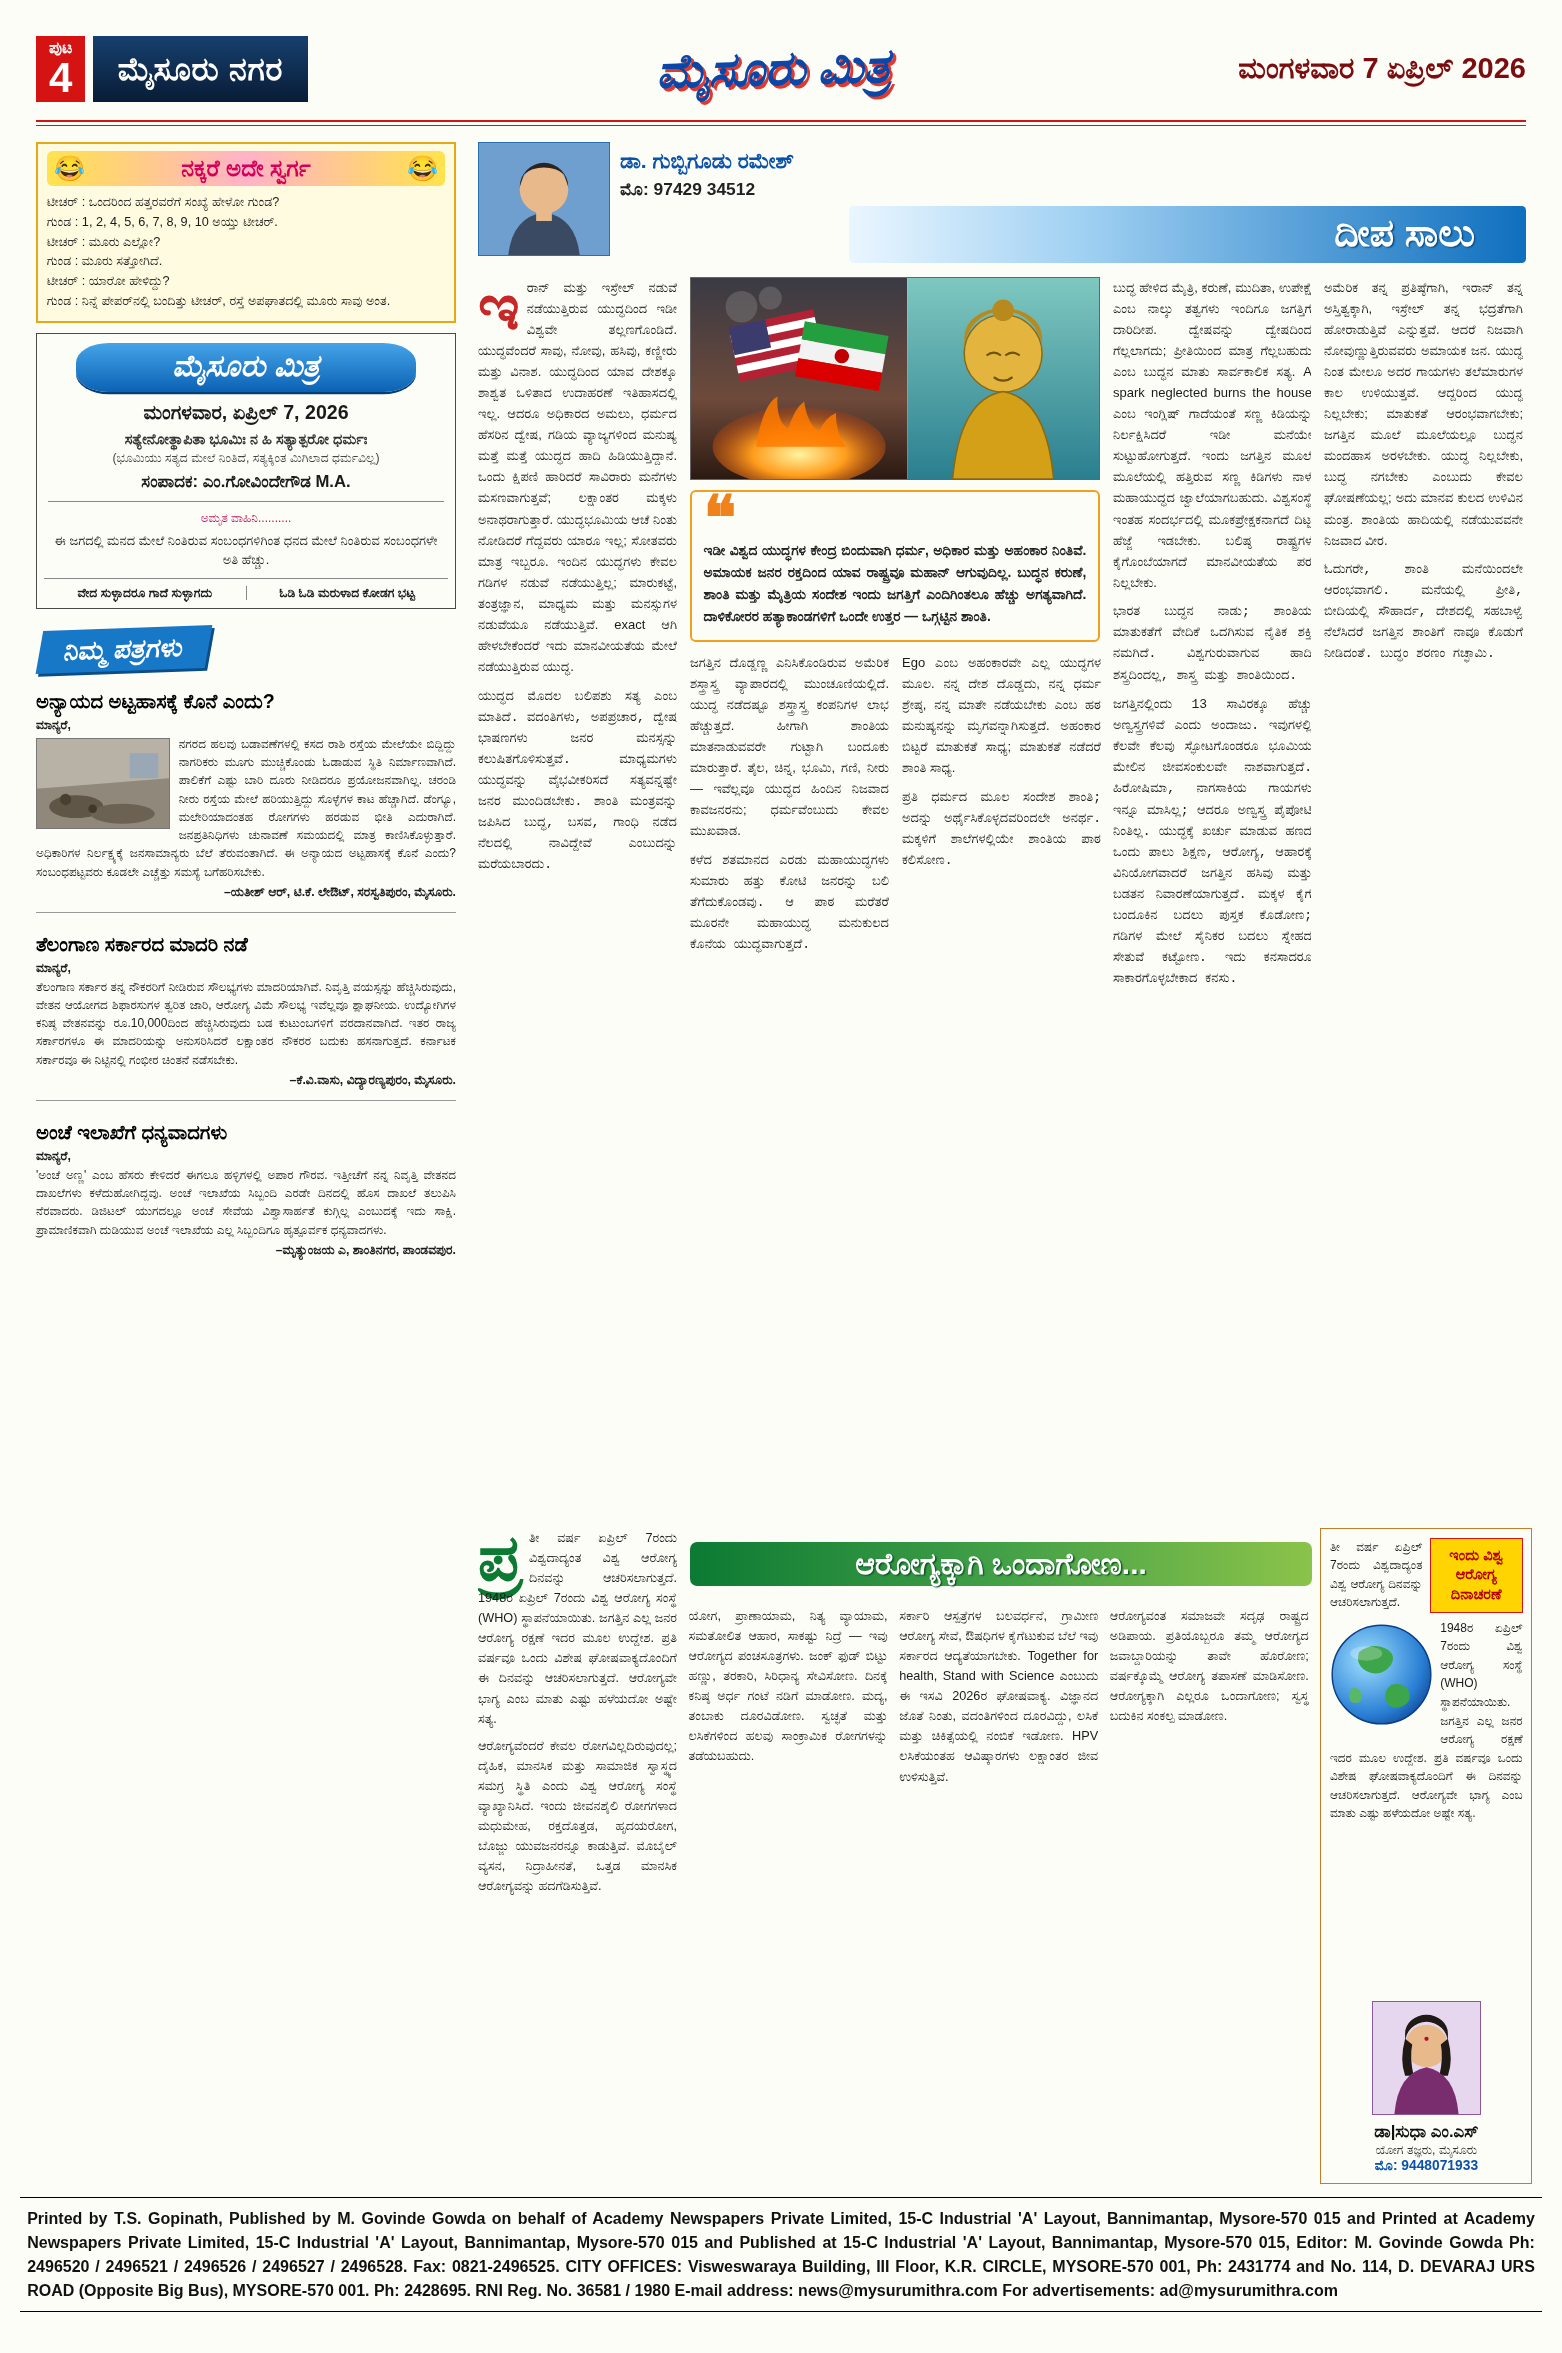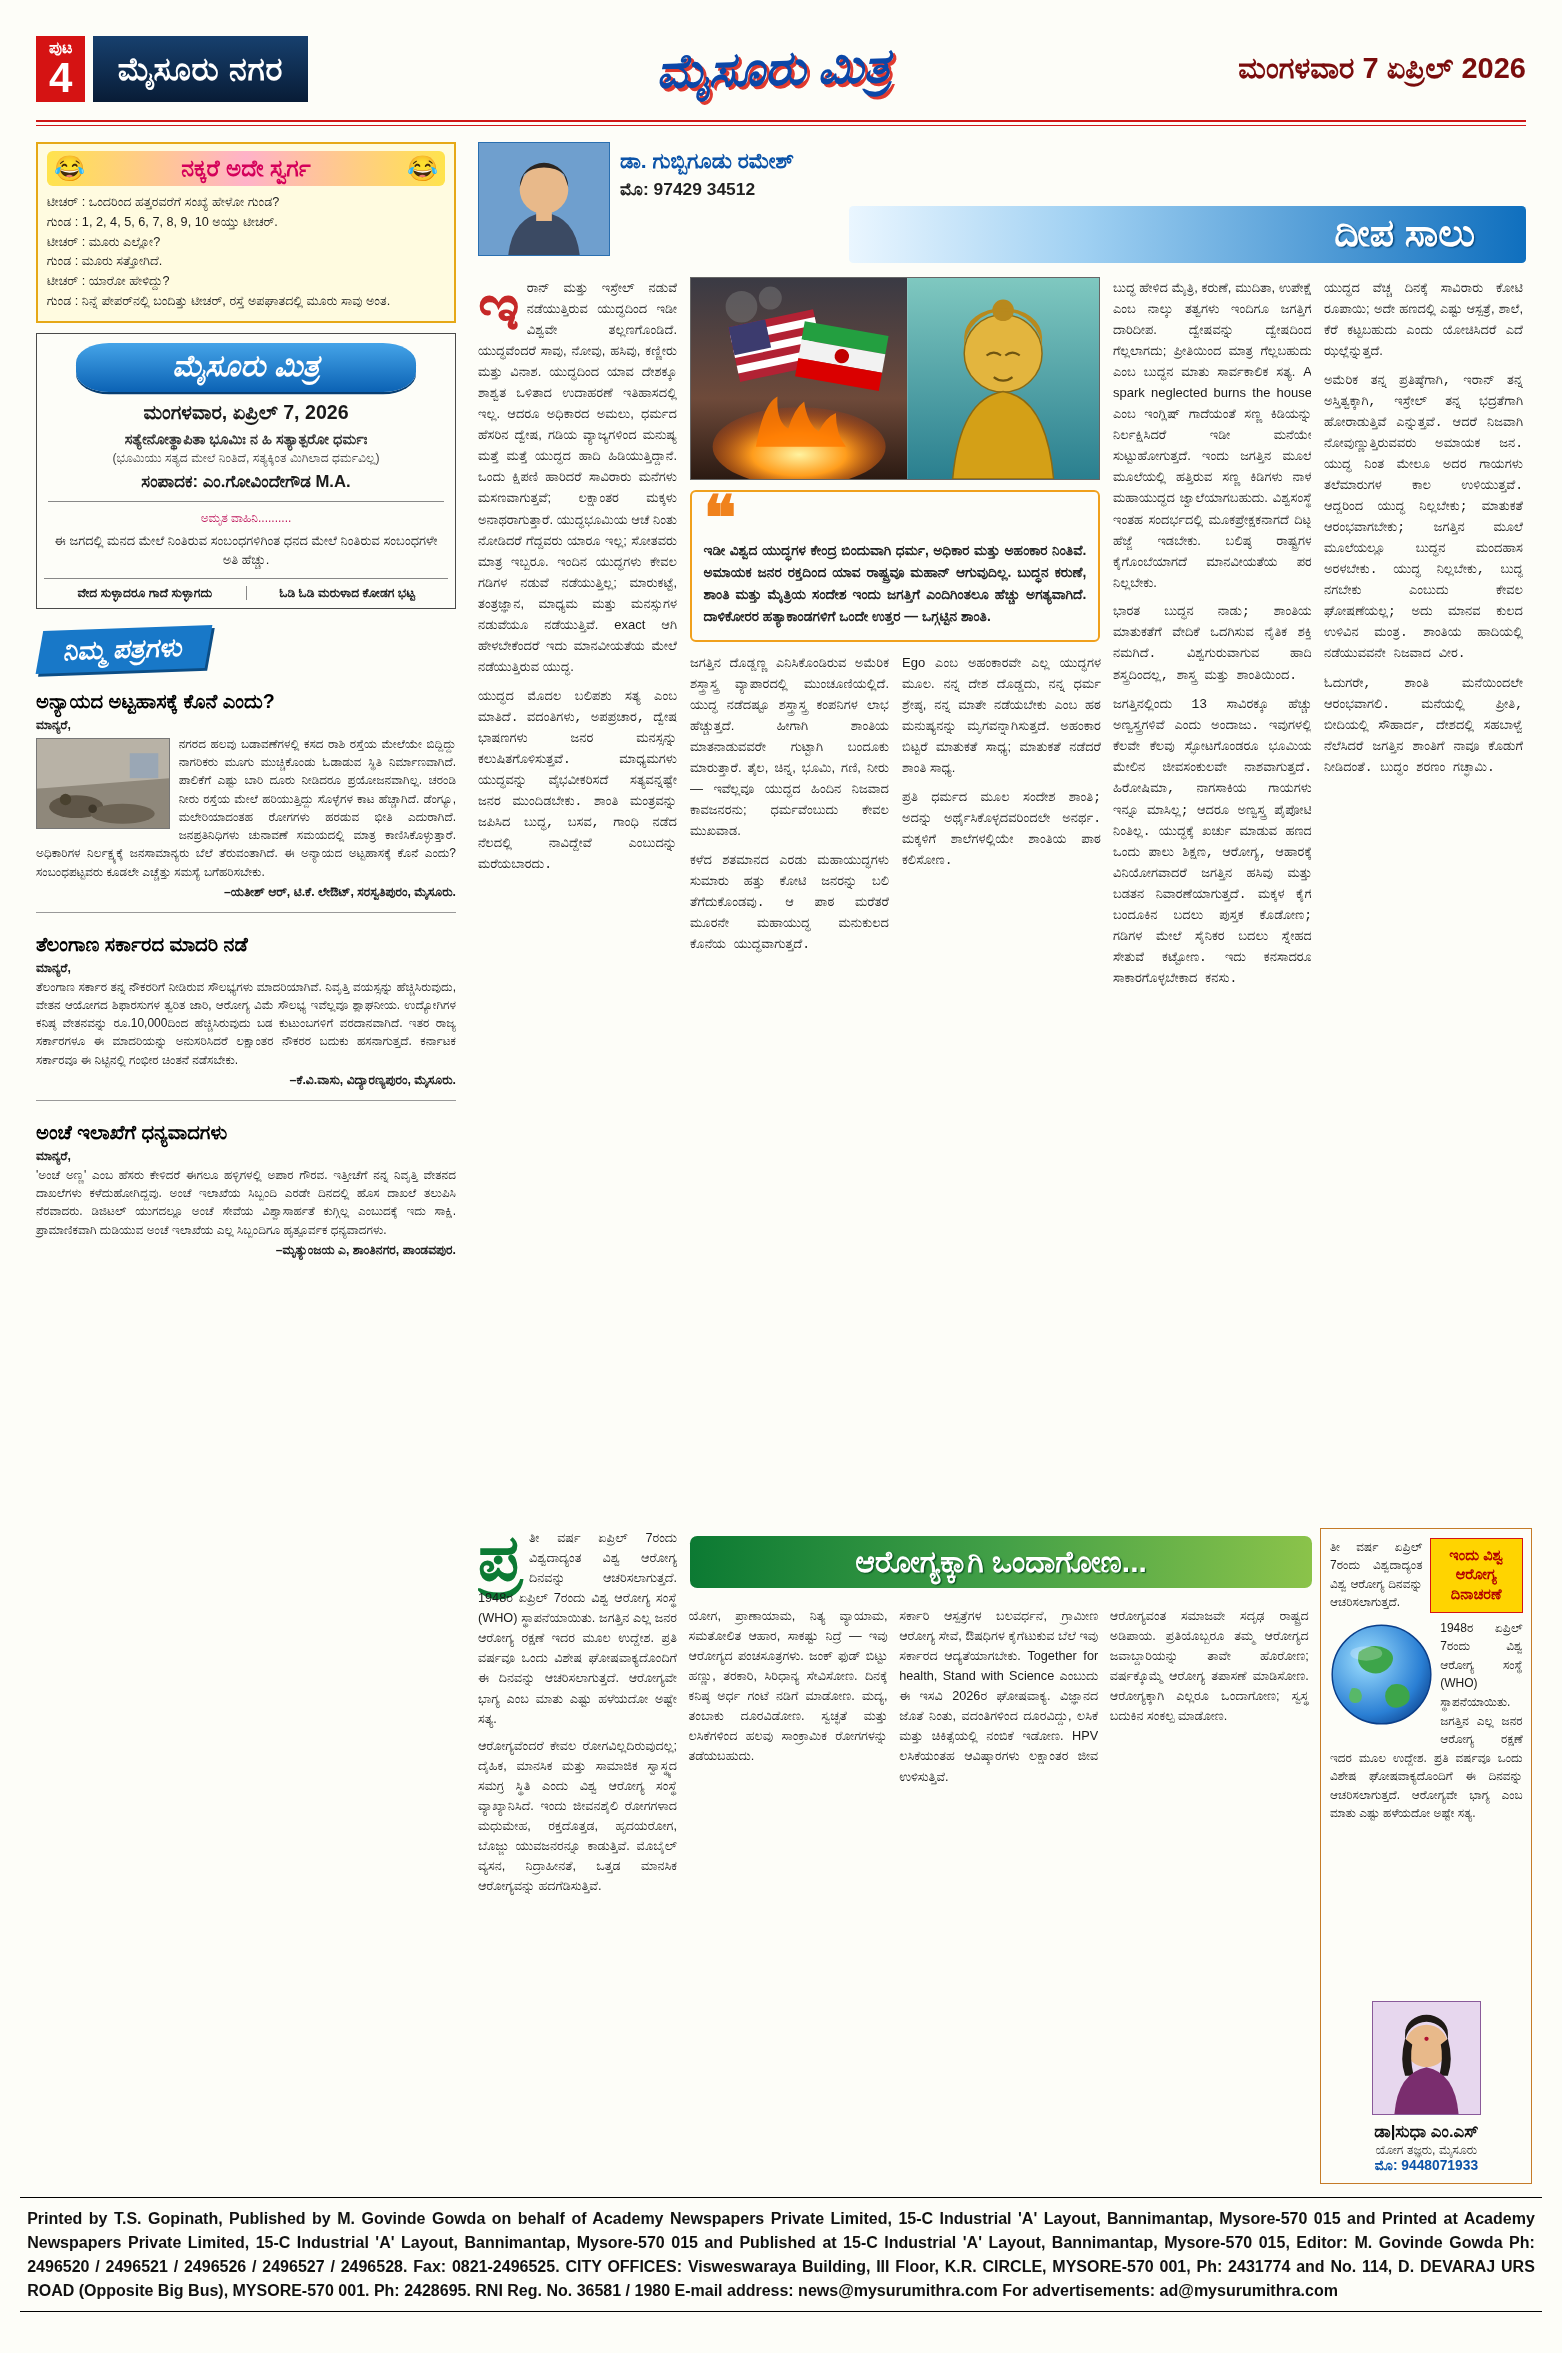--- a/index.html
+++ b/index.html
@@ -89,21 +89,21 @@
   .quote-box { border:2.2px solid #f0a01c; border-radius:5.8px; margin-top:10px; padding:10px 11.6px 11.6px; }
   .quote-mark { color:#f0821c; font-size:61px; line-height:0.55; font-weight:bold; display:block; }
   .quote-text { font-size:13.8px; font-weight:bold; line-height:1.6; text-align:justify; color:#222; margin-top:4.3px; }
   .sub-cols { display:flex; gap:13px; margin-top:10px; }
   .dropcap { float:left; font-size:64px; line-height:0.78; font-weight:bold;
              color:#c62828; padding:5.8px 7.2px 0 0; }
   .dropcap.green { color:#0c7a33; }
 
   
   #health { position:absolute; left:478px; top:1528px; width:1048px; height:656px; }
-  .green-bar { position:absolute; left:212px; top:8px; width:622px; height:52px;
+  .green-bar { position:absolute; left:212px; top:14px; width:622px; height:44px;
                background:linear-gradient(90deg,#0c7a33,#43a047,#8bc34a);
                color:#fff; font-size:30px; font-weight:bold; display:flex;
                align-items:center; justify-content:center; border-radius:7.2px;
                text-shadow:1.4px 1.4px 1.4px #07501f; }
   .health-cols { display:flex; gap:11.6px; height:100%; }
   .hcol { width:199px; flex:none; font-size:12.7px; line-height:1.58; text-align:justify; overflow:hidden; }
   .hcol.padded { padding-top:78px; }
   .hcol p + p { margin-top:7.2px; }
   .right-box { width:212px; flex:none; border:1.8px solid #c57b28; padding:8.7px;
                display:flex; flex-direction:column; }
@@ -297,21 +297,20 @@
         </div>
         <div class="acol">
           <p>ಬುದ್ಧ ಹೇಳಿದ ಮೈತ್ರಿ, ಕರುಣೆ, ಮುದಿತಾ, ಉಪೇಕ್ಷೆ ಎಂಬ ನಾಲ್ಕು ತತ್ವಗಳು ಇಂದಿಗೂ ಜಗತ್ತಿಗೆ ದಾರಿದೀಪ. ದ್ವೇಷವನ್ನು ದ್ವೇಷದಿಂದ ಗೆಲ್ಲಲಾಗದು; ಪ್ರೀತಿಯಿಂದ ಮಾತ್ರ ಗೆಲ್ಲಬಹುದು ಎಂಬ ಬುದ್ಧನ ಮಾತು ಸಾರ್ವಕಾಲಿಕ ಸತ್ಯ. A spark neglected burns the house ಎಂಬ ಇಂಗ್ಲಿಷ್ ಗಾದೆಯಂತೆ ಸಣ್ಣ ಕಿಡಿಯನ್ನು ನಿರ್ಲಕ್ಷಿಸಿದರೆ ಇಡೀ ಮನೆಯೇ ಸುಟ್ಟುಹೋಗುತ್ತದೆ. ಇಂದು ಜಗತ್ತಿನ ಮೂಲೆ ಮೂಲೆಯಲ್ಲಿ ಹತ್ತಿರುವ ಸಣ್ಣ ಕಿಡಿಗಳು ನಾಳೆ ಮಹಾಯುದ್ಧದ ಜ್ವಾಲೆಯಾಗಬಹುದು. ವಿಶ್ವಸಂಸ್ಥೆ ಇಂತಹ ಸಂದರ್ಭದಲ್ಲಿ ಮೂಕಪ್ರೇಕ್ಷಕನಾಗದೆ ದಿಟ್ಟ ಹೆಜ್ಜೆ ಇಡಬೇಕು. ಬಲಿಷ್ಠ ರಾಷ್ಟ್ರಗಳ ಕೈಗೊಂಬೆಯಾಗದೆ ಮಾನವೀಯತೆಯ ಪರ ನಿಲ್ಲಬೇಕು.</p>
           <p>ಭಾರತ ಬುದ್ಧನ ನಾಡು; ಶಾಂತಿಯ ಮಾತುಕತೆಗೆ ವೇದಿಕೆ ಒದಗಿಸುವ ನೈತಿಕ ಶಕ್ತಿ ನಮಗಿದೆ. ವಿಶ್ವಗುರುವಾಗುವ ಹಾದಿ ಶಸ್ತ್ರದಿಂದಲ್ಲ, ಶಾಸ್ತ್ರ ಮತ್ತು ಶಾಂತಿಯಿಂದ.</p>
           <p>ಜಗತ್ತಿನಲ್ಲಿಂದು 13 ಸಾವಿರಕ್ಕೂ ಹೆಚ್ಚು ಅಣ್ವಸ್ತ್ರಗಳಿವೆ ಎಂದು ಅಂದಾಜು. ಇವುಗಳಲ್ಲಿ ಕೆಲವೇ ಕೆಲವು ಸ್ಫೋಟಗೊಂಡರೂ ಭೂಮಿಯ ಮೇಲಿನ ಜೀವಸಂಕುಲವೇ ನಾಶವಾಗುತ್ತದೆ. ಹಿರೋಷಿಮಾ, ನಾಗಸಾಕಿಯ ಗಾಯಗಳು ಇನ್ನೂ ಮಾಸಿಲ್ಲ; ಆದರೂ ಅಣ್ವಸ್ತ್ರ ಪೈಪೋಟಿ ನಿಂತಿಲ್ಲ. ಯುದ್ಧಕ್ಕೆ ಖರ್ಚು ಮಾಡುವ ಹಣದ ಒಂದು ಪಾಲು ಶಿಕ್ಷಣ, ಆರೋಗ್ಯ, ಆಹಾರಕ್ಕೆ ವಿನಿಯೋಗವಾದರೆ ಜಗತ್ತಿನ ಹಸಿವು ಮತ್ತು ಬಡತನ ನಿವಾರಣೆಯಾಗುತ್ತದೆ. ಮಕ್ಕಳ ಕೈಗೆ ಬಂದೂಕಿನ ಬದಲು ಪುಸ್ತಕ ಕೊಡೋಣ; ಗಡಿಗಳ ಮೇಲೆ ಸೈನಿಕರ ಬದಲು ಸ್ನೇಹದ ಸೇತುವೆ ಕಟ್ಟೋಣ. ಇದು ಕನಸಾದರೂ ಸಾಕಾರಗೊಳ್ಳಬೇಕಾದ ಕನಸು.</p>
         </div>
       </div>
     </div>
     <div class="article-right">
       <div class="acol" style="height:1232px; overflow:hidden;">
-        <p>ಯುದ್ಧದ ವೆಚ್ಚ ದಿನಕ್ಕೆ ಸಾವಿರಾರು ಕೋಟಿ ರೂಪಾಯಿ; ಅದೇ ಹಣದಲ್ಲಿ ಎಷ್ಟು ಆಸ್ಪತ್ರೆ, ಶಾಲೆ, ಕೆರೆ ಕಟ್ಟಬಹುದು ಎಂದು ಯೋಚಿಸಿದರೆ ಎದೆ ಝಲ್ಲೆನ್ನುತ್ತದೆ.</p>
         <p>ಅಮೆರಿಕ ತನ್ನ ಪ್ರತಿಷ್ಠೆಗಾಗಿ, ಇರಾನ್ ತನ್ನ ಅಸ್ತಿತ್ವಕ್ಕಾಗಿ, ಇಸ್ರೇಲ್ ತನ್ನ ಭದ್ರತೆಗಾಗಿ ಹೋರಾಡುತ್ತಿವೆ ಎನ್ನುತ್ತವೆ. ಆದರೆ ನಿಜವಾಗಿ ನೋವುಣ್ಣುತ್ತಿರುವವರು ಅಮಾಯಕ ಜನ. ಯುದ್ಧ ನಿಂತ ಮೇಲೂ ಅದರ ಗಾಯಗಳು ತಲೆಮಾರುಗಳ ಕಾಲ ಉಳಿಯುತ್ತವೆ. ಆದ್ದರಿಂದ ಯುದ್ಧ ನಿಲ್ಲಬೇಕು; ಮಾತುಕತೆ ಆರಂಭವಾಗಬೇಕು; ಜಗತ್ತಿನ ಮೂಲೆ ಮೂಲೆಯಲ್ಲೂ ಬುದ್ಧನ ಮಂದಹಾಸ ಅರಳಬೇಕು. ಯುದ್ಧ ನಿಲ್ಲಬೇಕು, ಬುದ್ಧ ನಗಬೇಕು ಎಂಬುದು ಕೇವಲ ಘೋಷಣೆಯಲ್ಲ; ಅದು ಮಾನವ ಕುಲದ ಉಳಿವಿನ ಮಂತ್ರ. ಶಾಂತಿಯ ಹಾದಿಯಲ್ಲಿ ನಡೆಯುವವನೇ ನಿಜವಾದ ವೀರ.</p>
         <p>ಓದುಗರೇ, ಶಾಂತಿ ಮನೆಯಿಂದಲೇ ಆರಂಭವಾಗಲಿ. ಮನೆಯಲ್ಲಿ ಪ್ರೀತಿ, ಬೀದಿಯಲ್ಲಿ ಸೌಹಾರ್ದ, ದೇಶದಲ್ಲಿ ಸಹಬಾಳ್ವೆ ನೆಲೆಸಿದರೆ ಜಗತ್ತಿನ ಶಾಂತಿಗೆ ನಾವೂ ಕೊಡುಗೆ ನೀಡಿದಂತೆ. ಬುದ್ಧಂ ಶರಣಂ ಗಚ್ಛಾಮಿ.</p>
       </div>
     </div>
   </div>
 </div>
 
 <div id="health">
   <div class="green-bar">ಆರೋಗ್ಯಕ್ಕಾಗಿ ಒಂದಾಗೋಣ...</div>
   <div class="health-cols">

